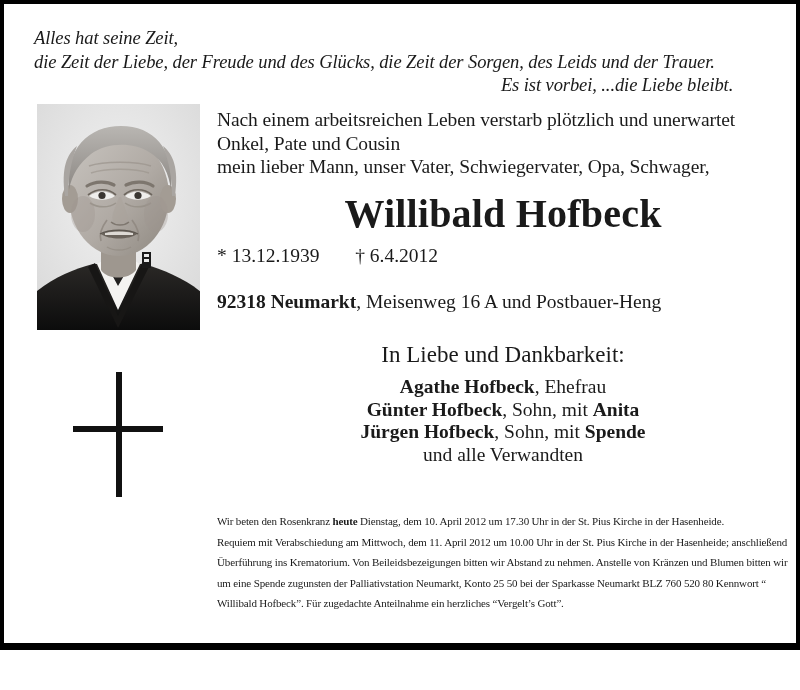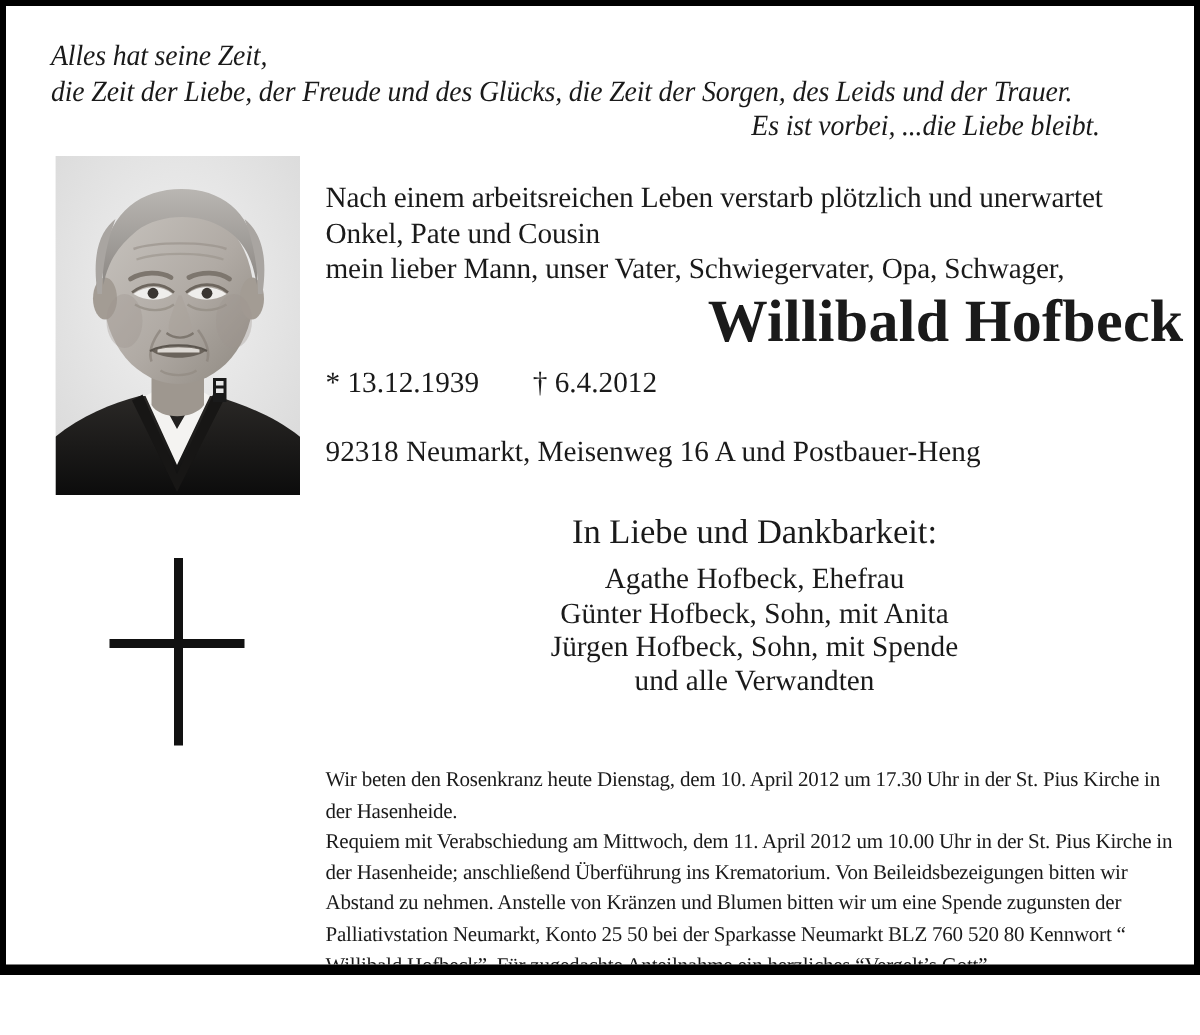--- a/index.html
+++ b/index.html
@@ -77,33 +77,33 @@
     top: 54px;
     width: 90px;
     height: 6px;
     background: #111111;
   }
 
   
   .intro {
     position: absolute;
     left: 213px;
-    top: 117px;
+    top: 104px;
     width: 572px;
     font-size: 19.5px;
     line-height: 23.5px;
     letter-spacing: -0.1px;
   }
 
   .name {
     position: absolute;
     left: 213px;
     top: 188px;
     width: 572px;
-    text-align: right;
+    text-align: center;
     font-weight: bold;
     font-size: 40px;
     line-height: 44px;
     letter-spacing: 0.2px;
   }
 
   .dates {
     position: absolute;
     left: 213px;
     top: 240px;
@@ -142,28 +142,28 @@
     font-size: 19.5px;
     line-height: 22.5px;
   }
   .family .row { white-space: nowrap; }
 
   .details {
     position: absolute;
     left: 213px;
     top: 507px;
     width: 575px;
-    font-size: 14px;
+    font-size: 11px;
     line-height: 20.6px;
     letter-spacing: -0.15px;
     text-align: left;
   }
   .details .para { margin: 0; }
 
-  b, strong { font-weight: normal; }
+  b, strong { font-weight: bold; }
 </style>
 </head>
 <body>
 
 <div id="notice">
 
   <div class="epigraph">
     <div class="line1">Alles hat seine Zeit,</div>
     <div class="line2">die Zeit der Liebe, der Freude und des Glücks, die Zeit der Sorgen, des Leids und der Trauer.</div>
     <div class="line3">Es ist vorbei, ...die Liebe bleibt.</div>

